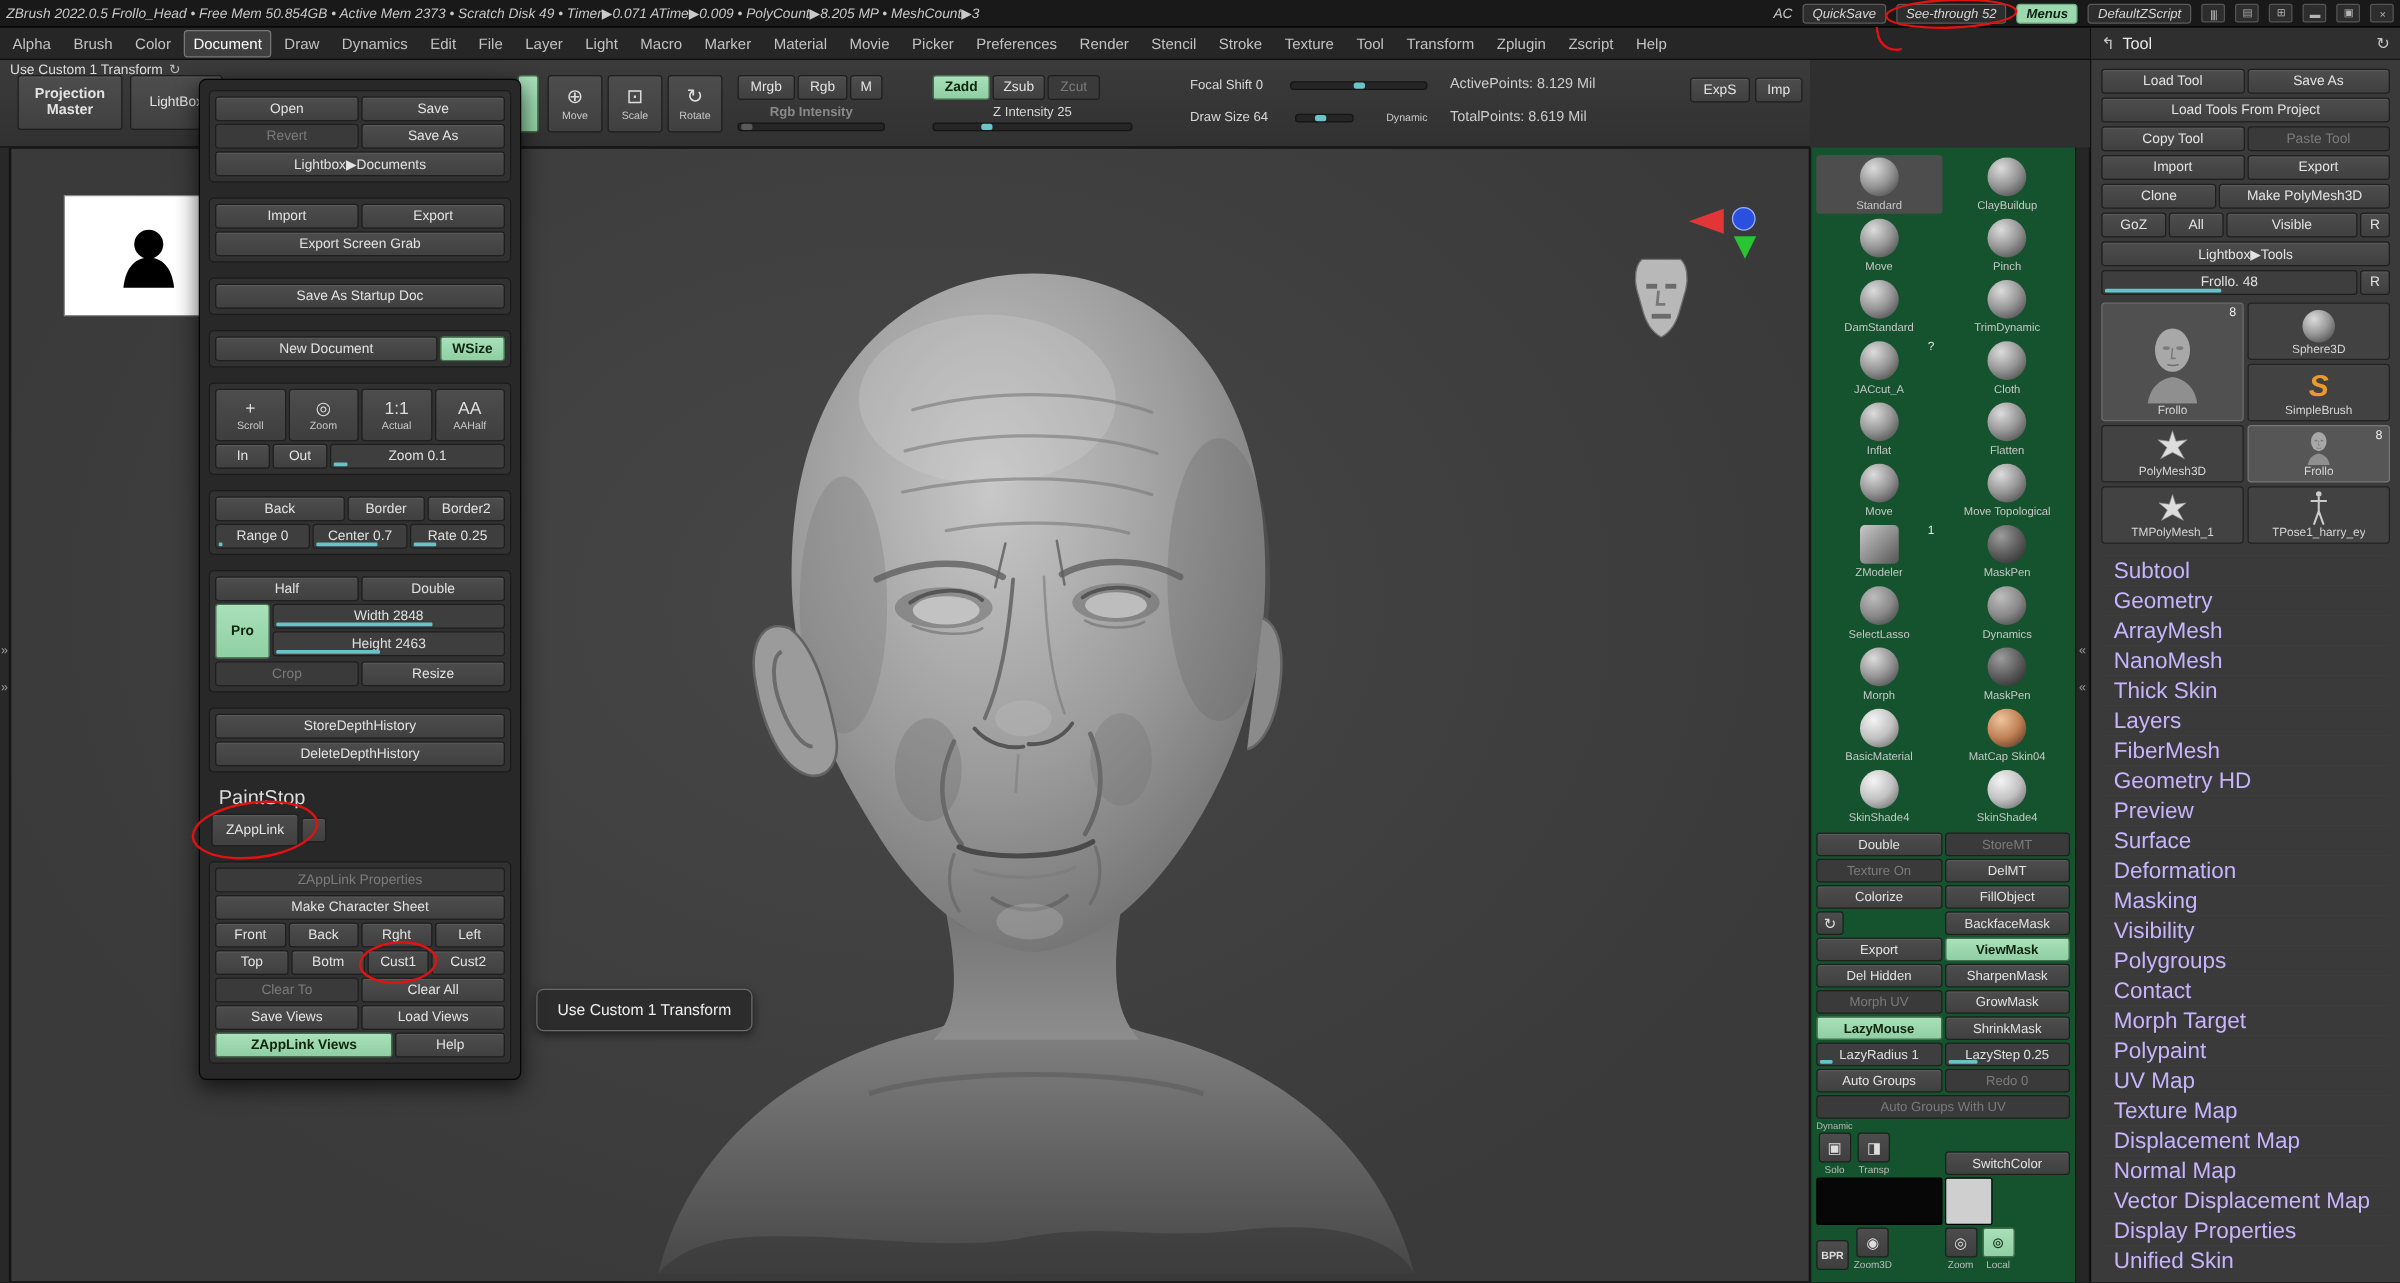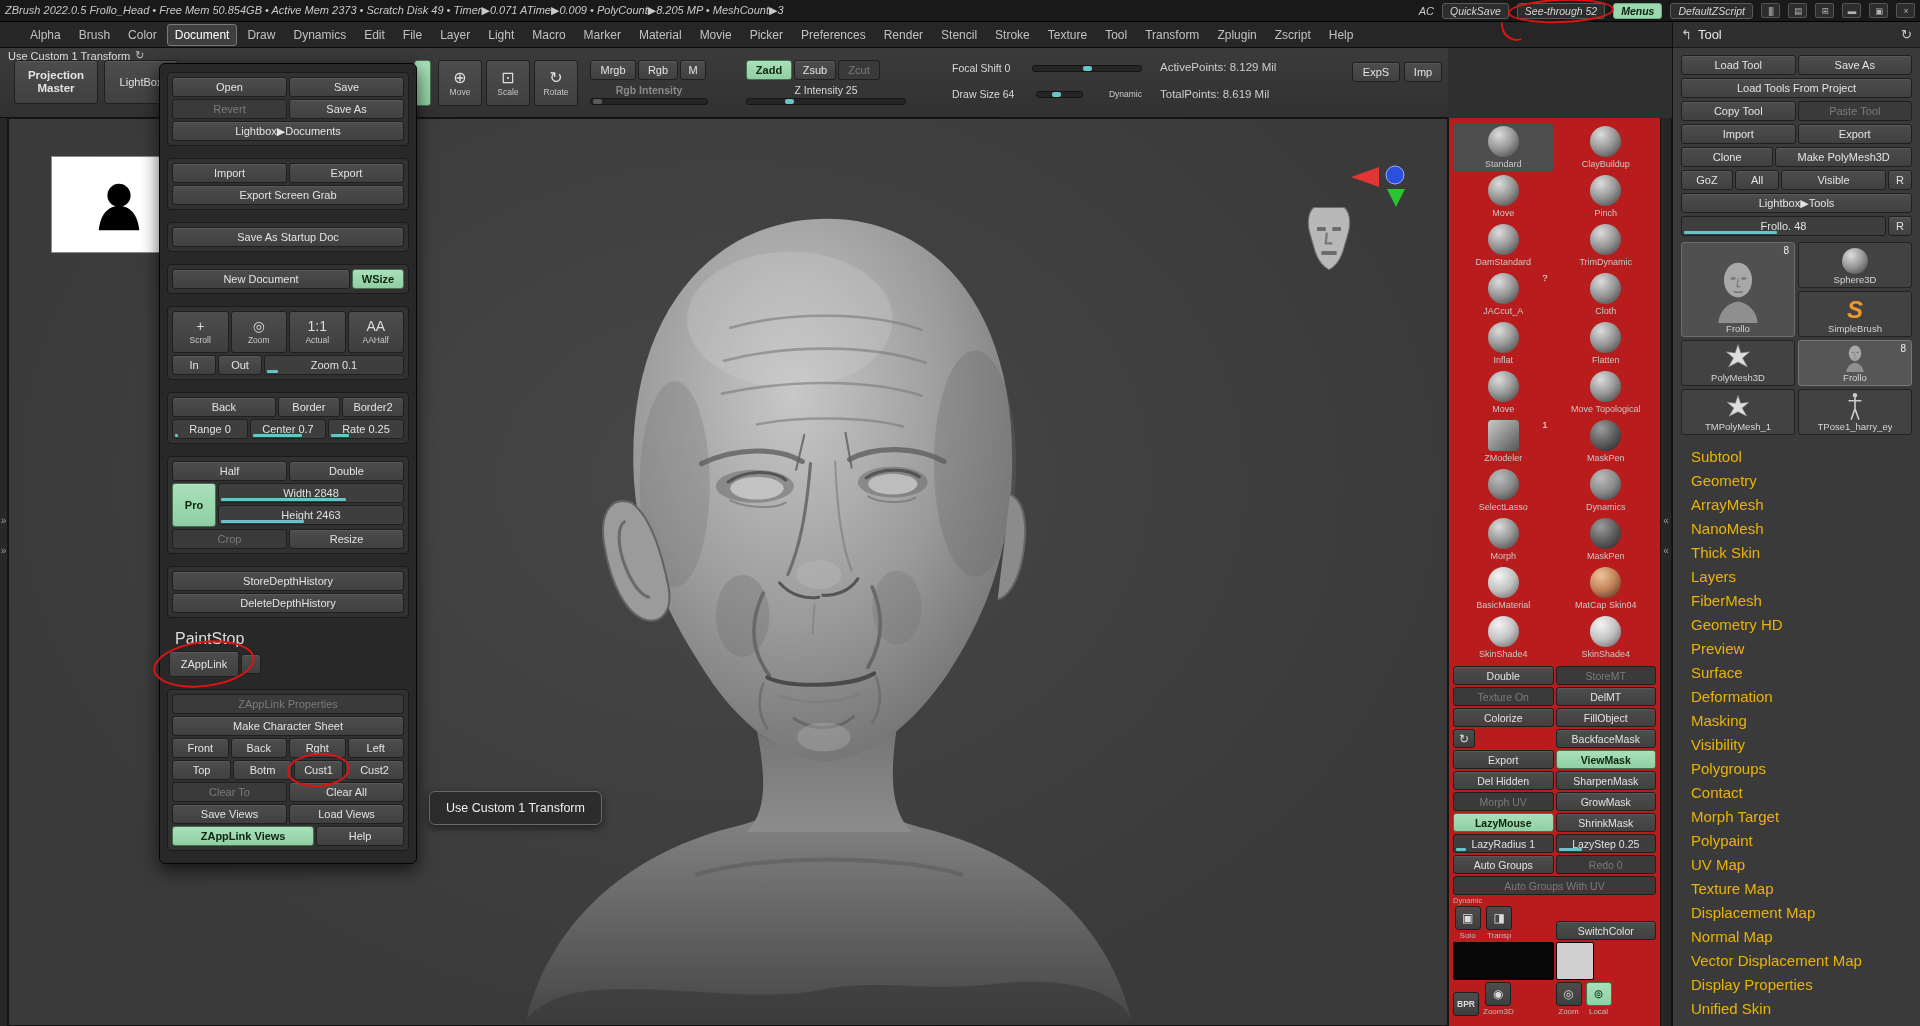--- a/index.html
+++ b/index.html
@@ -12,21 +12,21 @@
     display:flex;align-items:center;gap:8px;padding:0 5px;font-size:11px;color:#c9c9c9;white-space:nowrap;z-index:20;font-style:italic;}
   .tb-spacer{flex:1;}
   .tb-btn{height:16px;padding:0 7px;border:1px solid #5a5a5a;border-radius:3px;background:#2d2d2d;color:#d6d6d6;
     font-size:10.5px;display:flex;align-items:center;position:relative;}
   .tb-btn.green{background:#9cd8ad;color:#0c2012;border-color:#6fae82;font-weight:bold;}
   .tb-ico{width:19px;height:15px;border:1px solid #555;border-radius:2px;background:#2d2d2d;color:#b5b5b5;
     font-size:8.5px;display:flex;align-items:center;justify-content:center;letter-spacing:-1px;}
 
   
   .menubar{position:absolute;top:22px;left:0;width:1920px;height:26px;background:#262626;border-bottom:1px solid #0c0c0c;
-    display:flex;align-items:center;padding:0 22px;gap:2px;font-size:12px;color:#c2c2c2;z-index:5;}
+    display:flex;align-items:center;padding:0 2px;gap:2px;font-size:12px;color:#c2c2c2;z-index:5;}
   .mitem{padding:3px 7px;border-radius:3px;border:1px solid transparent;}
   .mitem.active{background:#3f3f3f;border-color:#787878;color:#fff;}
 
   
   .shelf{position:absolute;top:48px;left:0;width:1448px;height:70px;background:linear-gradient(#3b3b3b,#313131);
     border-bottom:1px solid #121212;z-index:4;}
   .sh-abs{position:absolute;}
   .info-text{font-size:11px;color:#dedede;display:flex;align-items:center;gap:5px;}
   .info-text .g{font-size:11px;color:#bdbdbd;}
   .btn{background:linear-gradient(#4d4d4d,#404040);border:1px solid #1f1f1f;border-radius:3px;color:#e3e3e3;font-size:11px;
@@ -81,21 +81,21 @@
   .tooltip{position:absolute;left:420px;top:672px;padding:9px 16px;background:#2c2c2c;border:1px solid #6a6a6a;border-radius:6px;
     font-size:12.5px;color:#efefef;z-index:40;box-shadow:0 3px 8px rgba(0,0,0,.5);white-space:nowrap;}
 
   
   .lstrip{position:absolute;left:0;top:118px;width:8px;height:908px;background:#282828;border-right:1px solid #151515;}
   .rstrip{position:absolute;left:1660px;top:118px;width:12px;height:908px;background:#262626;border-left:1px solid #151515;
     border-right:1px solid #151515;}
   .chev{position:absolute;left:0;width:100%;text-align:center;font-size:10px;color:#9a9a9a;line-height:10px;cursor:pointer;}
 
   
-  .brushes{position:absolute;left:1448px;top:118px;width:212px;height:908px;background:#b91c1c;border-left:1px solid #151515;
+  .brushes{position:absolute;left:1448px;top:118px;width:212px;height:908px;background:#14532d;border-left:1px solid #151515;
     padding:6px 4px 0;overflow:hidden;}
   .bgrid{display:grid;grid-template-columns:1fr 1fr;gap:2px;}
   .btile{position:relative;display:flex;flex-direction:column;align-items:center;padding:2px 1px 1px;border-radius:3px;height:47px;}
   .btile.selected{background:#4d4d4d;}
   .orb{width:31px;height:31px;border-radius:50%;background:radial-gradient(circle at 35% 28%,#dcdcdc,#979797 48%,#4e4e4e 88%);}
   .btile.dark .orb{background:radial-gradient(circle at 35% 28%,#9c9c9c,#5d5d5d 50%,#2e2e2e 90%);}
   .btile.mat .orb{background:radial-gradient(circle at 35% 28%,#f4f4f4,#c2c2c2 50%,#6f6f6f 90%);}
   .btile.skin .orb{background:radial-gradient(circle at 35% 28%,#eec49c,#c08055 50%,#5d3926 90%);}
   .btile.cube .orb{border-radius:4px;background:linear-gradient(135deg,#c9c9c9,#8b8b8b 55%,#555);}
   .btile.lasso .orb{background:radial-gradient(circle at 35% 28%,#bdbdbd,#8a8a8a 50%,#454545 90%);}
@@ -126,21 +126,21 @@
   .tp-body{padding:7px 8px 0;display:flex;flex-direction:column;gap:3px;}
   .thumbs{display:grid;grid-template-columns:1fr 1fr;gap:3px;margin-top:3px;}
   .tile{background:#424242;border:1px solid #222;border-radius:3px;display:flex;flex-direction:column;align-items:center;
     justify-content:flex-end;position:relative;height:46px;padding:2px;}
   .tile.big{grid-row:span 2;height:95px;background:#505050;border-color:#6b6b6b;}
   .tile.hl{background:#565656;border-color:#777;}
   .tlabel{font-size:9.5px;color:#d5d5d5;white-space:nowrap;overflow:hidden;text-overflow:ellipsis;max-width:100%;}
   .tbadge{position:absolute;top:2px;right:5px;font-size:10px;color:#f0f0f0;}
   .sglyph{font-size:24px;font-weight:bold;font-style:italic;color:#eb9a2d;line-height:26px;}
   .sections{margin-top:6px;display:flex;flex-direction:column;}
-  .section{height:24px;display:flex;align-items:center;padding-left:10px;font-size:15px;color:#eab308;
+  .section{height:24px;display:flex;align-items:center;padding-left:10px;font-size:18px;color:#c4b5fd;
     border-top:1px solid rgba(255,255,255,0.02);cursor:pointer;}
 
   
   .annot{position:absolute;border:2.5px solid #e01313;border-radius:50%;pointer-events:none;z-index:60;}
   .annot-tail{position:absolute;left:-16px;bottom:-24px;width:18px;height:22px;border-left:2.5px solid #e01313;
     border-bottom:2.5px solid #e01313;border-bottom-left-radius:16px;transform:rotate(-10deg);pointer-events:none;z-index:60;}
   .f1{flex:1;}
 </style>
 </head>
 <body>

